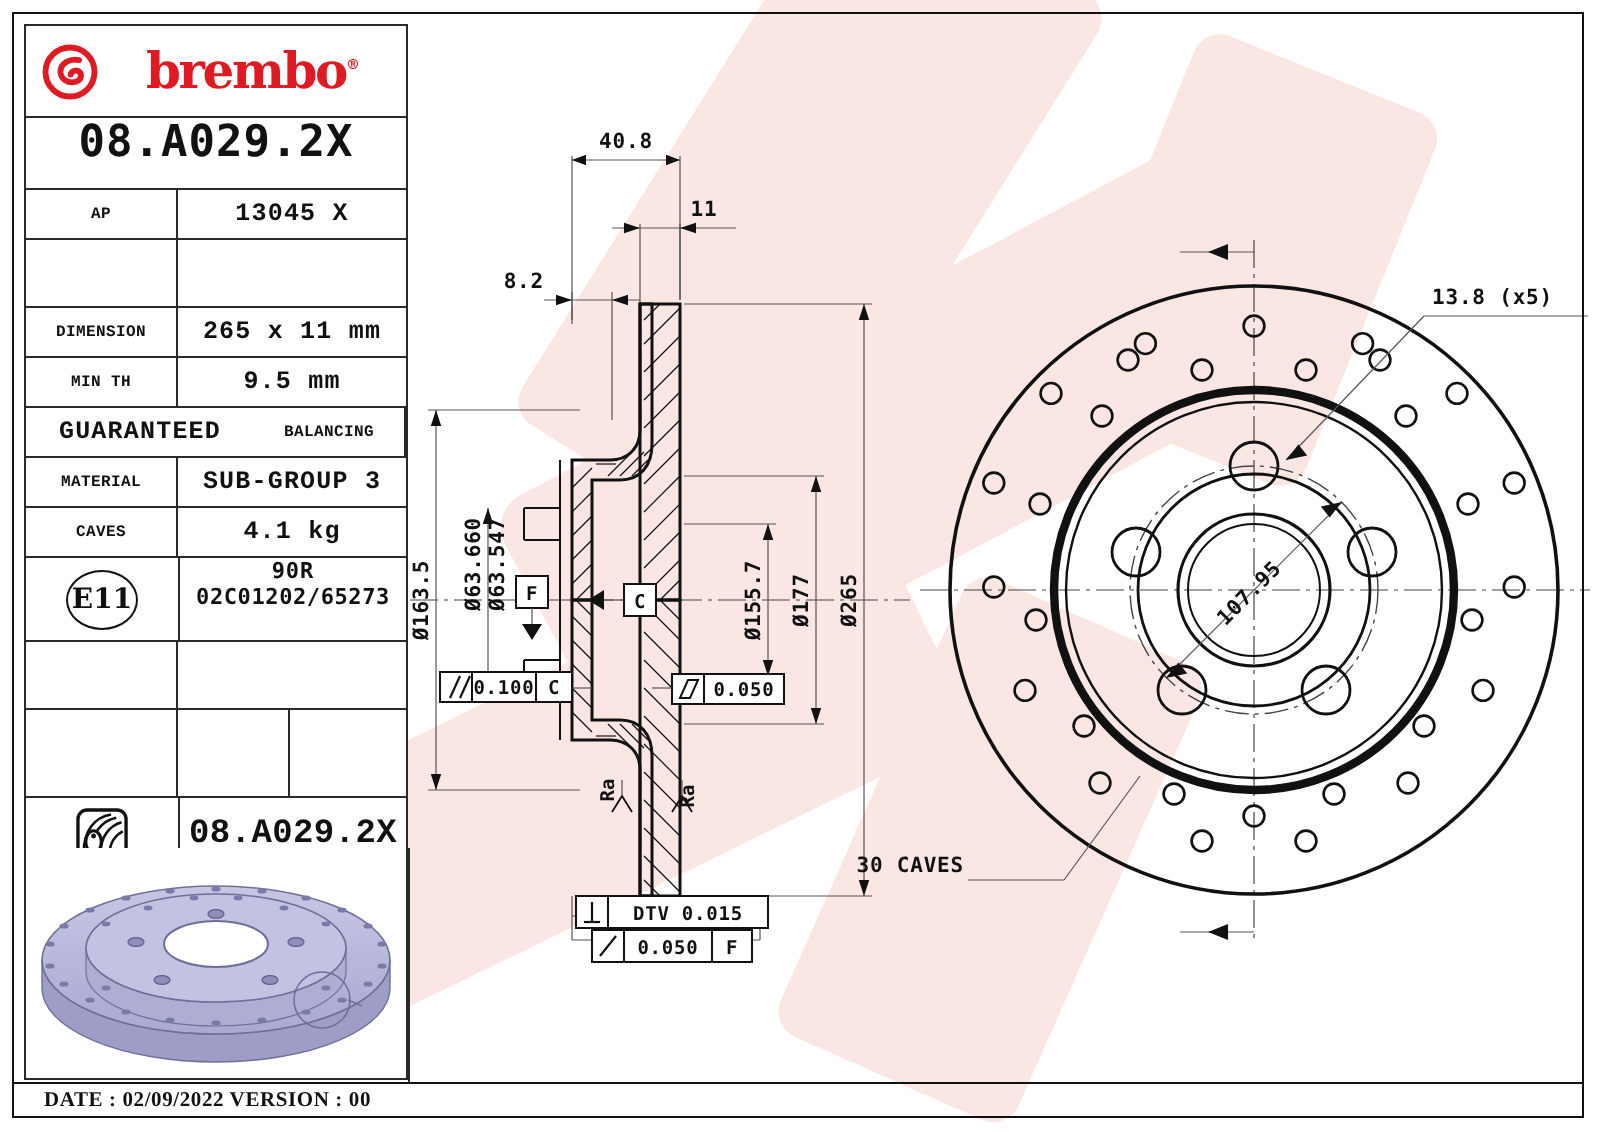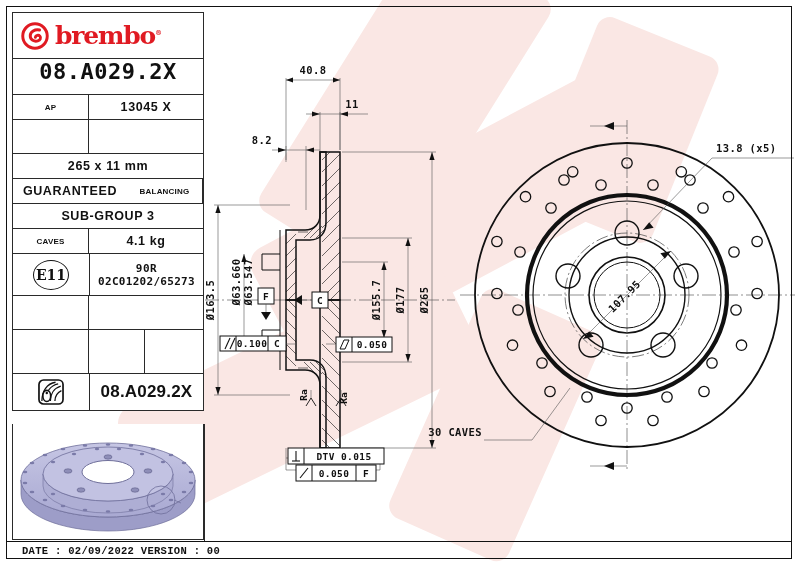--- a/index.html
+++ b/index.html
@@ -34,79 +34,79 @@
     border:1.4px solid #111;
     box-sizing:border-box;
     z-index:2;
   }
   #footer-line{
     position:absolute;left:6px;top:541px;width:786px;height:0;
     border-top:1.4px solid #111;z-index:3;
   }
   #footer-text{
     position:absolute;left:22px;top:545px;
-    font-family:Liberation Mono, monospace;
+    font-family:Liberation Serif, serif;
     font-size:10.5px;font-weight:bold;color:#111;letter-spacing:0.3px;
     z-index:4;white-space:nowrap;
   }
 
   
   #spec{
     position:absolute;left:12px;top:12px;width:192px;
     z-index:3;background:#fff;
     border:1.2px solid #2a2a2a;
     box-sizing:border-box;
   }
   .srow{display:flex;border-bottom:1.1px solid #2a2a2a;box-sizing:border-box;}
   .srow:last-child{border-bottom:none;}
   .scell{
     box-sizing:border-box;
     display:flex;align-items:center;justify-content:center;
-    font-family:Liberation Sans, sans-serif;
+    font-family:Liberation Mono, monospace;
     color:#111;
     overflow:hidden;white-space:nowrap;
   }
   .lbl{width:76px;border-right:1.1px solid #2a2a2a;font-size:8px;font-weight:bold;letter-spacing:0.2px;}
   .val{flex:1;font-size:12.5px;font-weight:bold;letter-spacing:0.6px;}
   .logo-row{height:46px;justify-content:flex-start;}
   .pn-row{height:36px;}
   .pn-text{
     width:100%;text-align:center;
     font-family:"DejaVu Sans Mono", monospace;
     font-size:22px;font-weight:bold;color:#111;letter-spacing:0.5px;
   }
   .hrow{height:25px;}
   .erow{height:42px;}
   .blank1{height:34px;}
   .blank2{height:44px;}
   .icon-row{height:36px;}
 
   
   .brembo{
-    display:flex;align-items:center;gap:6px;padding-left:8px;width:100%;
+    display:flex;align-items:center;gap:24px;padding-left:8px;width:100%;
   }
   .bmark{width:28px;height:28px;flex:0 0 28px;}
   .btext{
     font-family:"DejaVu Serif", serif;
     font-size:25px;font-weight:bold;color:#e01a22;
     letter-spacing:-1.2px;line-height:1;
   }
   .breg{font-size:7px;vertical-align:super;color:#e01a22;}
 
   .e11{
     width:76px;border-right:1.1px solid #2a2a2a;
     display:flex;align-items:center;justify-content:center;
   }
   .e11 .circ{
     width:34px;height:28px;border:1.6px solid #111;border-radius:50%;
     display:flex;align-items:center;justify-content:center;
     font-family:"DejaVu Serif", serif;font-size:14px;font-weight:bold;color:#111;
   }
   .e11val{
-    flex:1;display:flex;flex-direction:column;align-items:center;justify-content:center;
+    flex:1;display:flex;flex-direction:column;align-items:center;justify-content:flex-start;
     font-family:"DejaVu Sans Mono", monospace;font-weight:bold;color:#111;
   }
   .e11val .l1{font-size:11px;letter-spacing:0.5px;}
   .e11val .l2{font-size:11px;letter-spacing:0.3px;}
 
   .blankcell{border-right:1.1px solid #2a2a2a;}
   .blankcell:last-child{border-right:none;}
 
   .disc-ico{
     width:76px;border-right:1.1px solid #2a2a2a;
@@ -172,27 +172,33 @@
       <div class="scell lbl">AP</div>
       <div class="scell val">13045 X</div>
     </div>
 
     <div class="srow blank1">
       <div class="scell lbl"></div>
       <div class="scell val"></div>
     </div>
 
     <div class="srow hrow">
+      <div class="scell lbl">DIMENSION</div>
       <div class="scell val">265 x 11 mm</div>
+    </div>
+    <div class="srow hrow">
+      <div class="scell lbl">MIN TH</div>
+      <div class="scell val">9.5 mm</div>
     </div>
     <div class="srow hrow">
       <div class="scell val">GUARANTEED</div>
       <div class="scell lbl">BALANCING</div>
     </div>
     <div class="srow hrow">
+      <div class="scell lbl">MATERIAL</div>
       <div class="scell val">SUB-GROUP 3</div>
     </div>
     <div class="srow hrow">
       <div class="scell lbl">CAVES</div>
       <div class="scell val">4.1 kg</div>
     </div>
 
     <div class="srow erow">
       <div class="e11">
         <div class="circ">E11</div>

